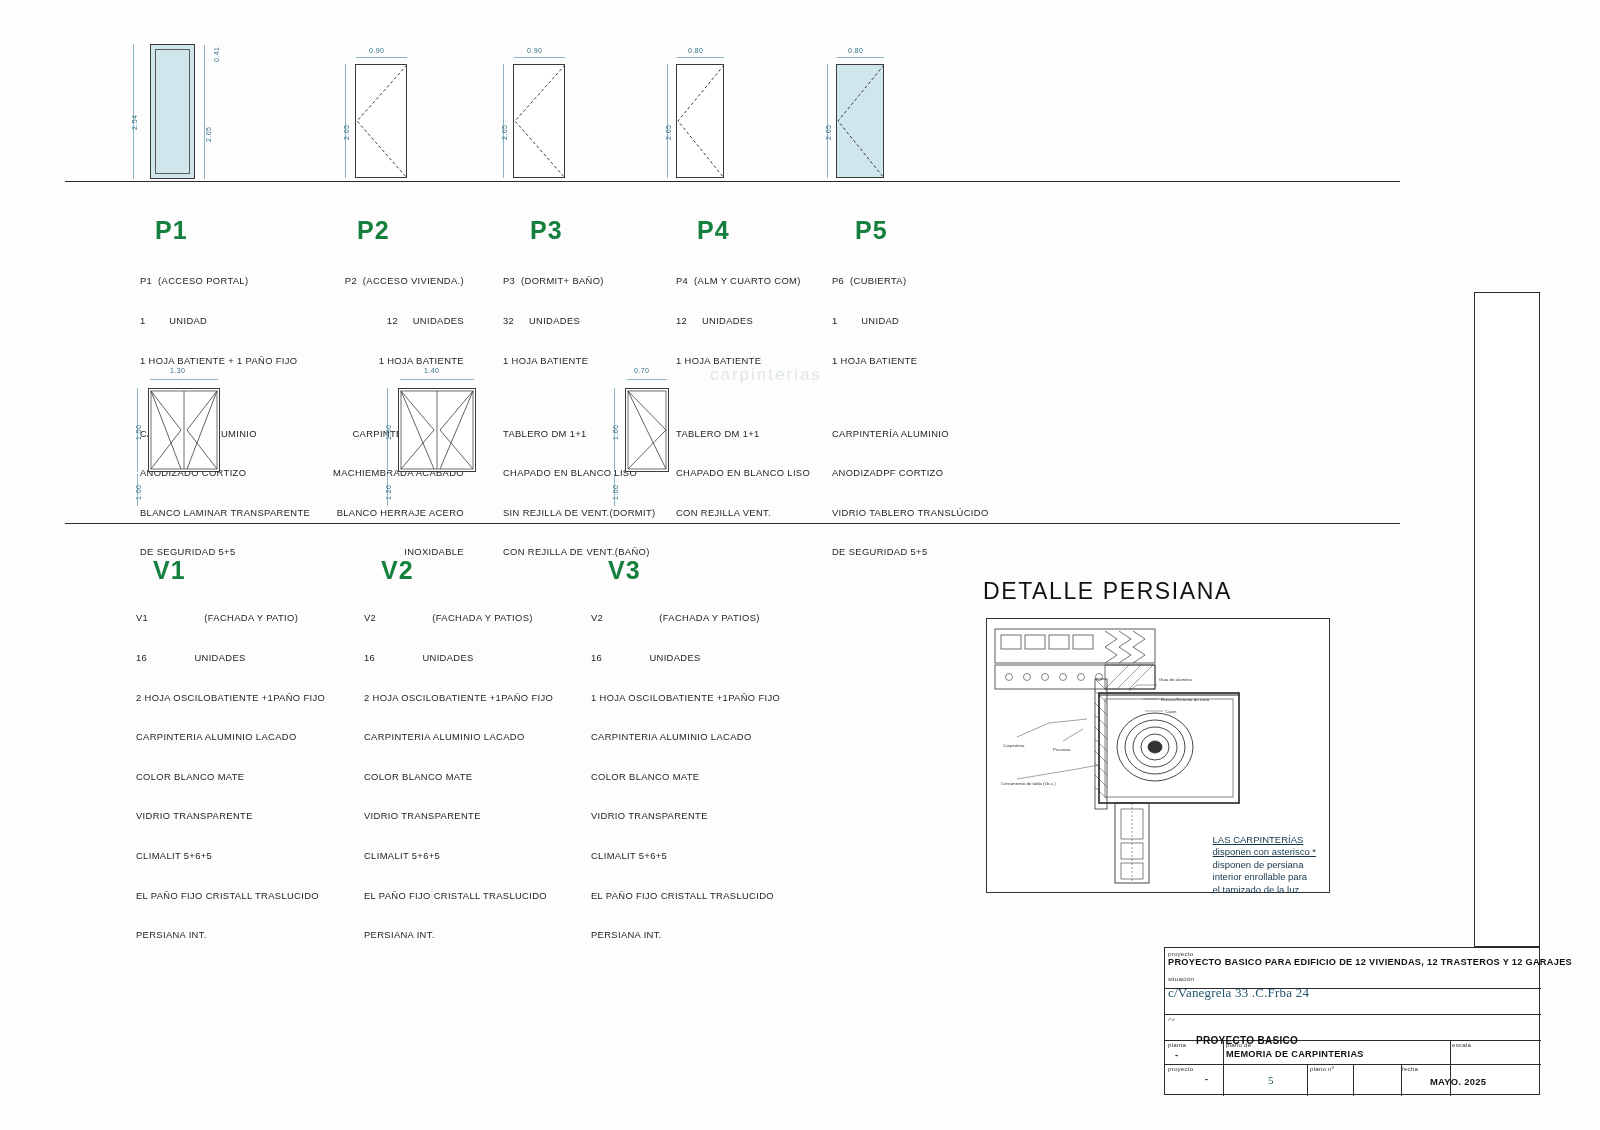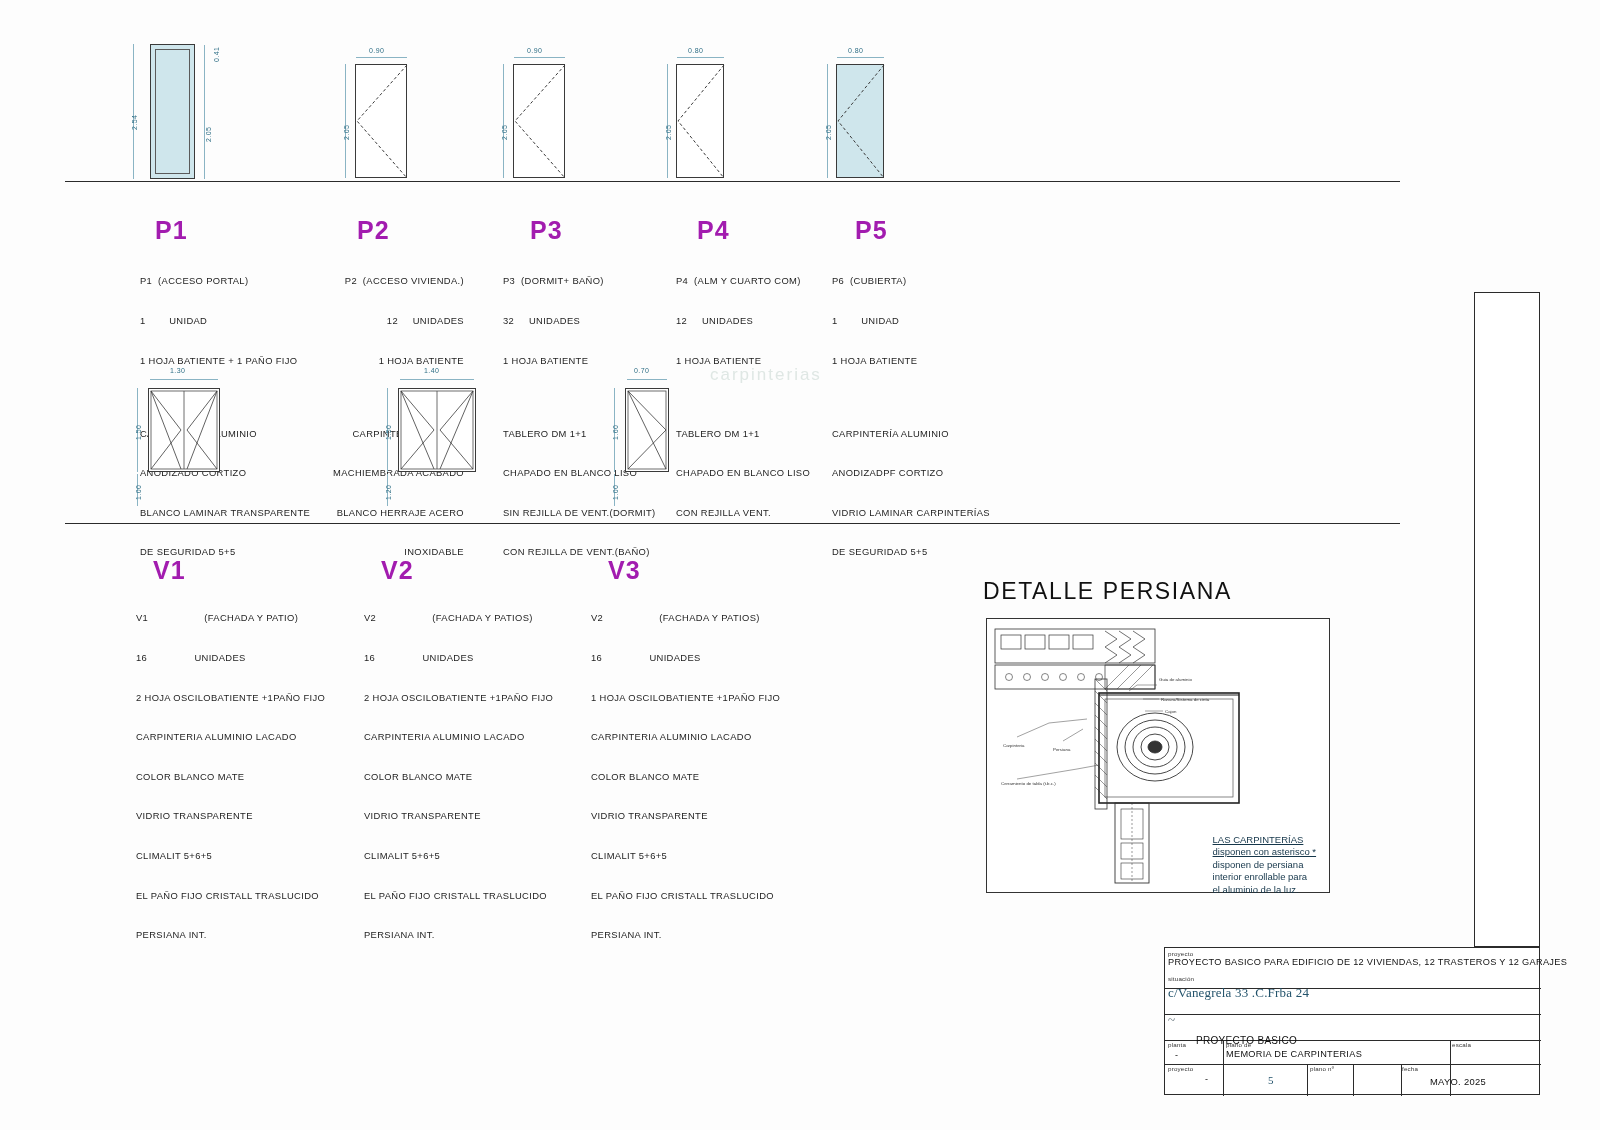--- a/index.html
+++ b/index.html
@@ -61,21 +61,21 @@
   }
   .swing {
     position: absolute;
     overflow: visible;
   }
   .swing svg { display: block; }
 
   
   .code {
     position: absolute;
-    color: #a21caf;
+    color: #15803d;
     font-size: 25px;
     font-weight: bold;
     letter-spacing: 1px;
     font-family: "Liberation Sans", sans-serif;
   }
   .spec {
     position: absolute;
     font-size: 9.4px;
     line-height: 13.2px;
     color: #1d1d1d;
@@ -126,20 +126,21 @@
     letter-spacing: .2px;
     white-space: nowrap;
   }
   .tb-txt {
     position: absolute;
     font-size: 10px;
     color: #111;
     font-family: "Liberation Sans", sans-serif;
     letter-spacing: .3px;
     white-space: nowrap;
+    font-weight: bold;
   }
   .tb-hand {
     position: absolute;
     font-size: 13px;
     color: #23536b;
     font-family: "Liberation Serif", serif;
     letter-spacing: .2px;
     white-space: nowrap;
   }
   .rightbar {
@@ -278,21 +279,21 @@
     <span class="row">CON REJILLA VENT.</span>
   </div>
 
   <div class="spec" style="left:832px; top:248px;">
     <span class="row">P6  (CUBIERTA)</span>
     <span class="row">1        UNIDAD</span>
     <span class="row">1 HOJA BATIENTE</span>
     <span class="row" style="height:7px;">&nbsp;</span>
     <span class="row">CARPINTERÍA ALUMINIO</span>
     <span class="row">ANODIZADPF CORTIZO</span>
-    <span class="row">VIDRIO LAMINAR CARPINTERÍAS</span>
+    <span class="row">VIDRIO TABLERO TRANSLÚCIDO</span>
     <span class="row">DE SEGURIDAD 5+5</span>
   </div>
 
   <div>
     <div class="door-box" style="left:148px; top:388px; width:72px; height:84px;"></div>
     <div class="swing" style="left:148px; top:388px;">
       <svg width="73" height="85" viewBox="0 0 73 85">
         <rect x="3" y="3" width="66" height="78" fill="none" stroke="#4a4a4a" stroke-width="0.8"></rect>
         <line x1="36" y1="3" x2="36" y2="81" stroke="#4a4a4a" stroke-width="0.8"></line>
         <path d="M3 3 L33 42 L3 81" fill="none" stroke="#3a3a3a" stroke-width="0.8"></path>
@@ -445,21 +446,21 @@
       <text x="178" y="94" font-family="Liberation Sans, sans-serif" font-size="4.4" fill="#333">Cajon</text>
       <text x="14" y="166" font-family="Liberation Sans, sans-serif" font-size="4.4" fill="#333">Cerramiento de tabla (t.b.c.)</text>
     </svg>
   </div>
 
   <div class="note" style="left:1202px; top:821px;">
     <span class="row u">LAS CARPINTERÍAS</span>
     <span class="row u">disponen con asterisco *</span>
     <span class="row">disponen de persiana</span>
     <span class="row">interior enrollable para</span>
-    <span class="row">el aluminio de la luz.</span>
+    <span class="row">el tamizado de la luz.</span>
   </div>
 
   <div class="rightbar" style="left:1474px; top:292px; width:66px; height:655px;"></div>
 
   <div class="tb" style="left:1164px; top:947px; width:376px; height:148px;">
 
     <div class="tb-line" style="left:0; top:40px; width:376px;"></div>
     <div class="tb-line" style="left:0; top:66px; width:376px;"></div>
     <div class="tb-line" style="left:0; top:92px; width:376px;"></div>
     <div class="tb-line" style="left:0; top:116px; width:376px;"></div>

